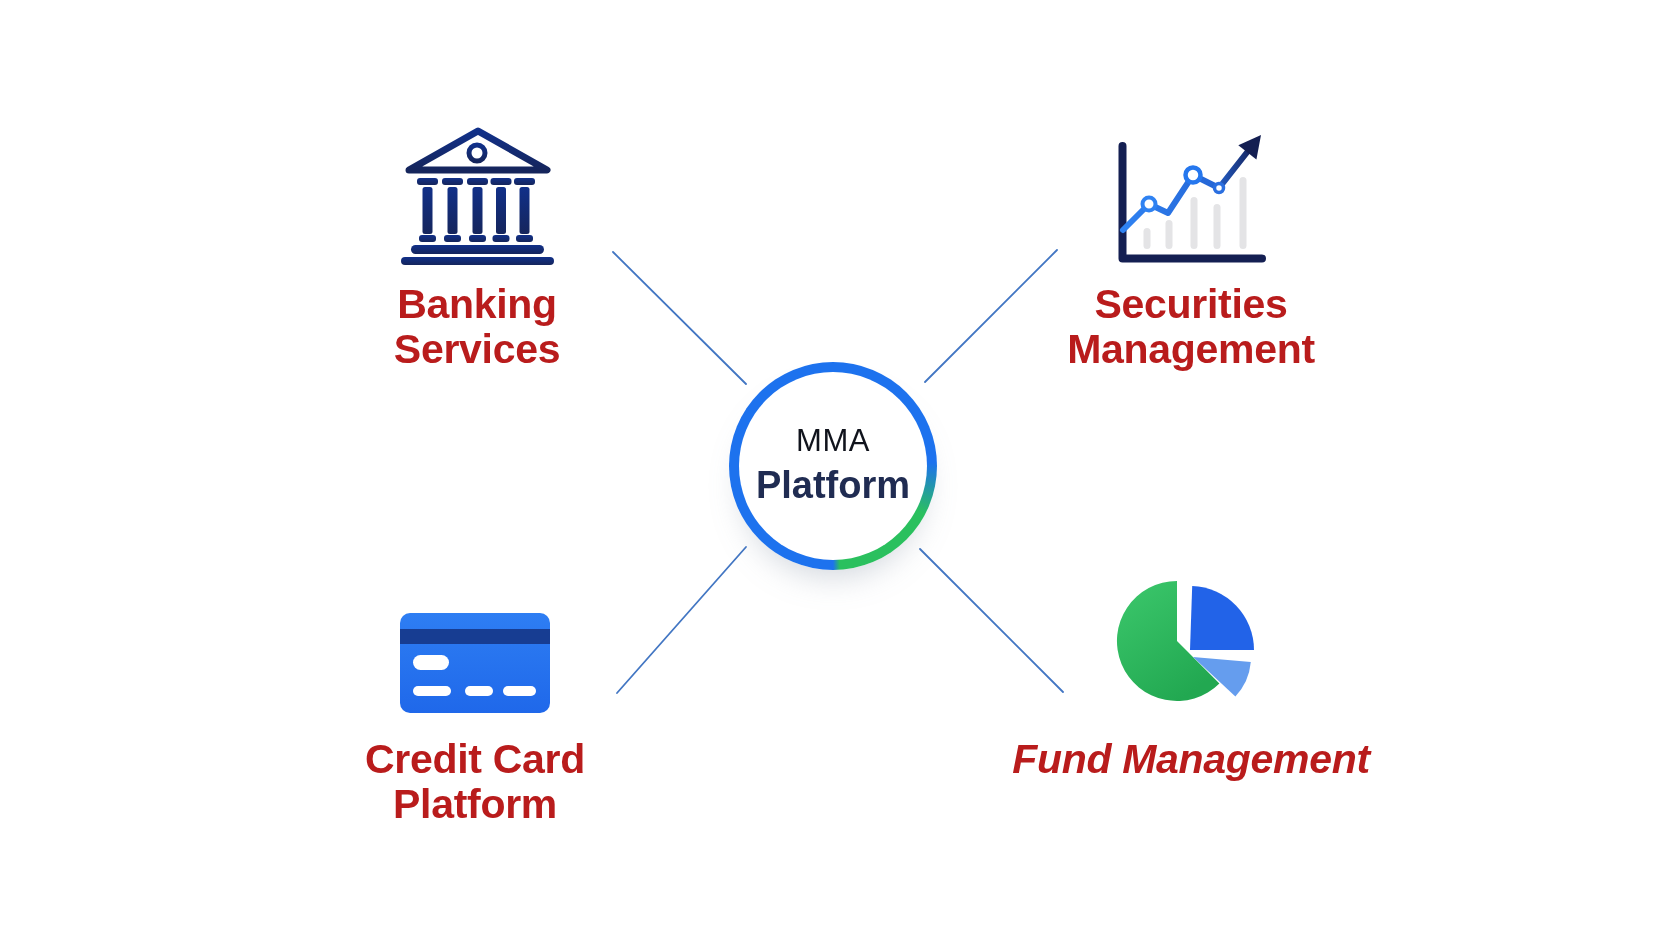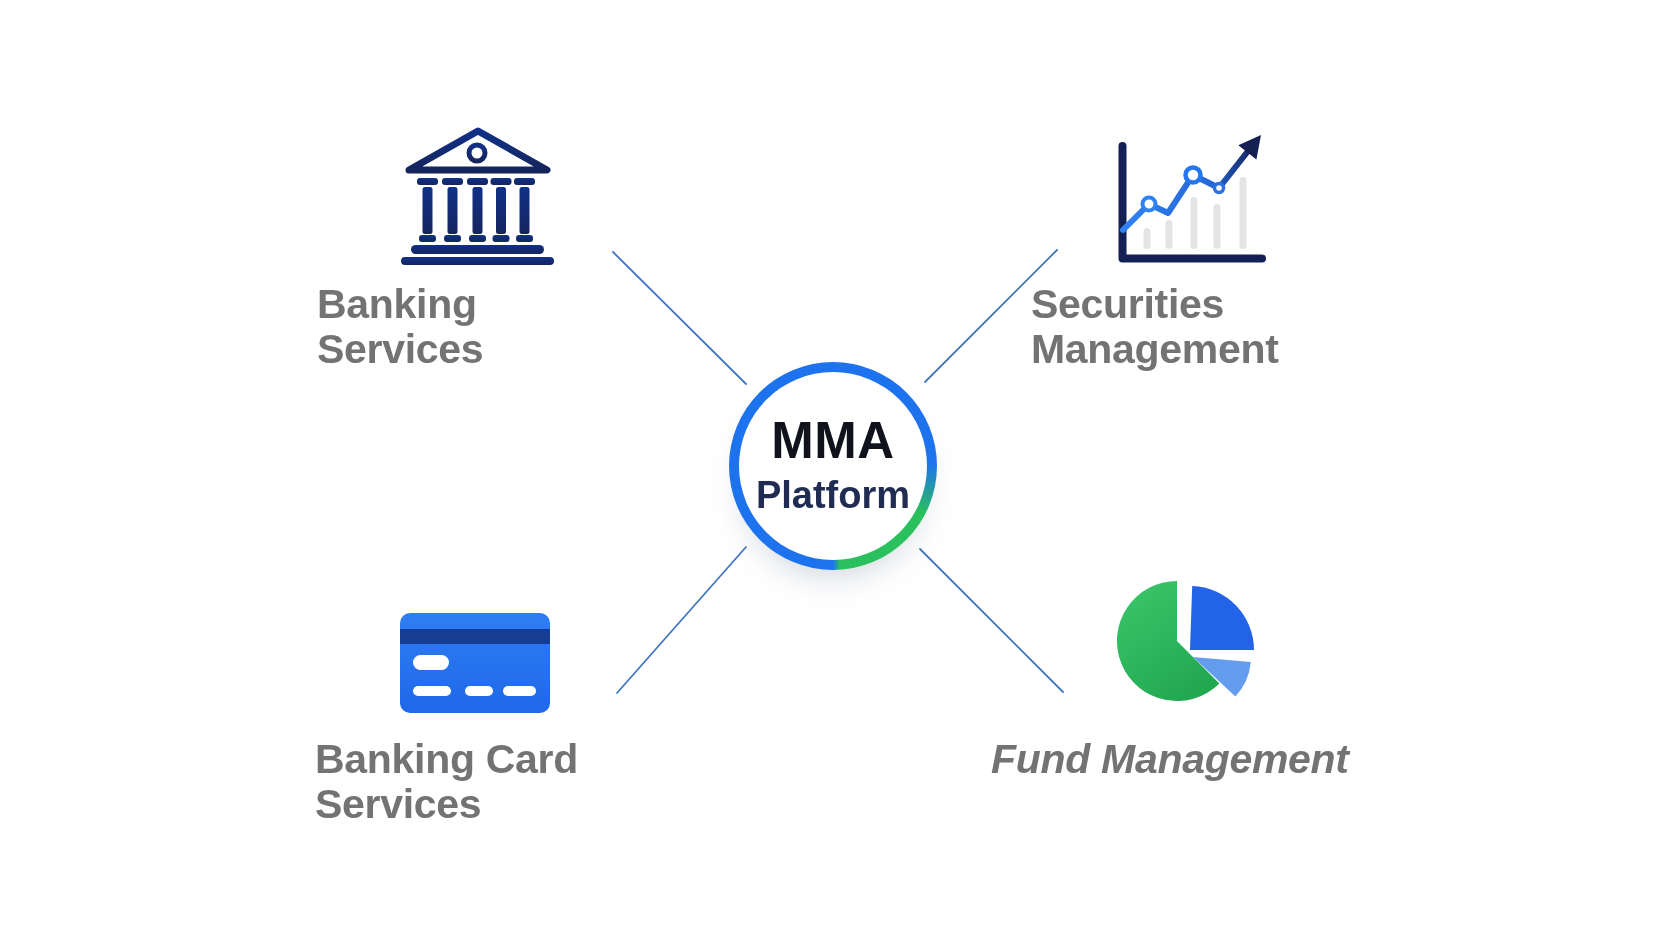--- a/index.html
+++ b/index.html
@@ -20,28 +20,28 @@
   }
   .hub-ring{
     position:absolute;left:729px;top:362px;width:208px;height:208px;border-radius:50%;
     background:conic-gradient(from 0deg,#1d72ee 0deg 88deg,#2ac05e 118deg 176deg,#1d72ee 180deg 360deg);
     box-shadow:0 20px 32px -14px rgba(120,135,155,0.35);
   }
   .hub-inner{
     position:absolute;inset:10px;border-radius:50%;background:#ffffff;
     display:flex;flex-direction:column;align-items:center;justify-content:center;
   }
-  .hub-title{font-size:51px;font-weight:700;color:#10131c;letter-spacing:0.5px;line-height:1.0;}
+  .hub-title{font-size:31px;font-weight:400;color:#10131c;letter-spacing:0.5px;line-height:1.0;}
   .hub-subtitle{font-size:38px;font-weight:700;color:#202c52;line-height:1.1;margin-top:9px;}
 
   
   .node-label{
-    position:absolute;text-align:left;
+    position:absolute;text-align:center;
     font-size:41px;font-weight:700;line-height:45px;
-    color:#737373;letter-spacing:-0.3px;
+    color:#b91c1c;letter-spacing:-0.3px;
   }
   .label-banking{left:317px;top:282px;width:320px;}
   .label-securities{left:1031px;top:282px;width:320px;}
   .label-credit{left:315px;top:737px;width:320px;}
   .label-fund{left:991px;top:737px;width:400px;white-space:nowrap;font-style:italic;}
 
   
   .icon{position:absolute;}
   .icon-bank{left:398px;top:124px;}
   .icon-chart{left:1116px;top:128px;}
@@ -134,21 +134,21 @@
           <stop offset="1" stop-color="#1f68ea"></stop>
       </linearGradient>
     </defs>
     <rect x="0" y="0" width="150" height="100" rx="10" fill="url(#cardGrad)"></rect>
     <rect x="0" y="16" width="150" height="15" fill="#173d92"></rect>
     <rect x="13" y="42" width="36" height="15" rx="7.5" fill="#ffffff"></rect>
     <rect x="13" y="73" width="38" height="10" rx="5" fill="#ffffff"></rect>
     <rect x="65" y="73" width="28" height="10" rx="5" fill="#ffffff"></rect>
     <rect x="103" y="73" width="33" height="10" rx="5" fill="#ffffff"></rect>
   </svg>
-  <div class="node-label label-credit">Banking Card Services</div>
+  <div class="node-label label-credit">Credit Card Platform</div>
 
   <svg class="icon icon-pie" width="145" height="130" viewBox="0 0 145 130" xmlns="http://www.w3.org/2000/svg">
     <defs>
       <linearGradient id="greenGrad" x1="0" y1="0" x2="0.6" y2="1">
         <stop offset="0" stop-color="#3cc86c"></stop>
           <stop offset="1" stop-color="#22a851"></stop>
       </linearGradient>
     </defs>
     <path d="M64,64 L106.4,106.4 A60,60 0 1 1 64,4 Z" fill="url(#greenGrad)"></path>
     <path d="M77,73 L79.2,9.1 A64,64 0 0 1 141,73 Z" fill="#2263e8"></path>

